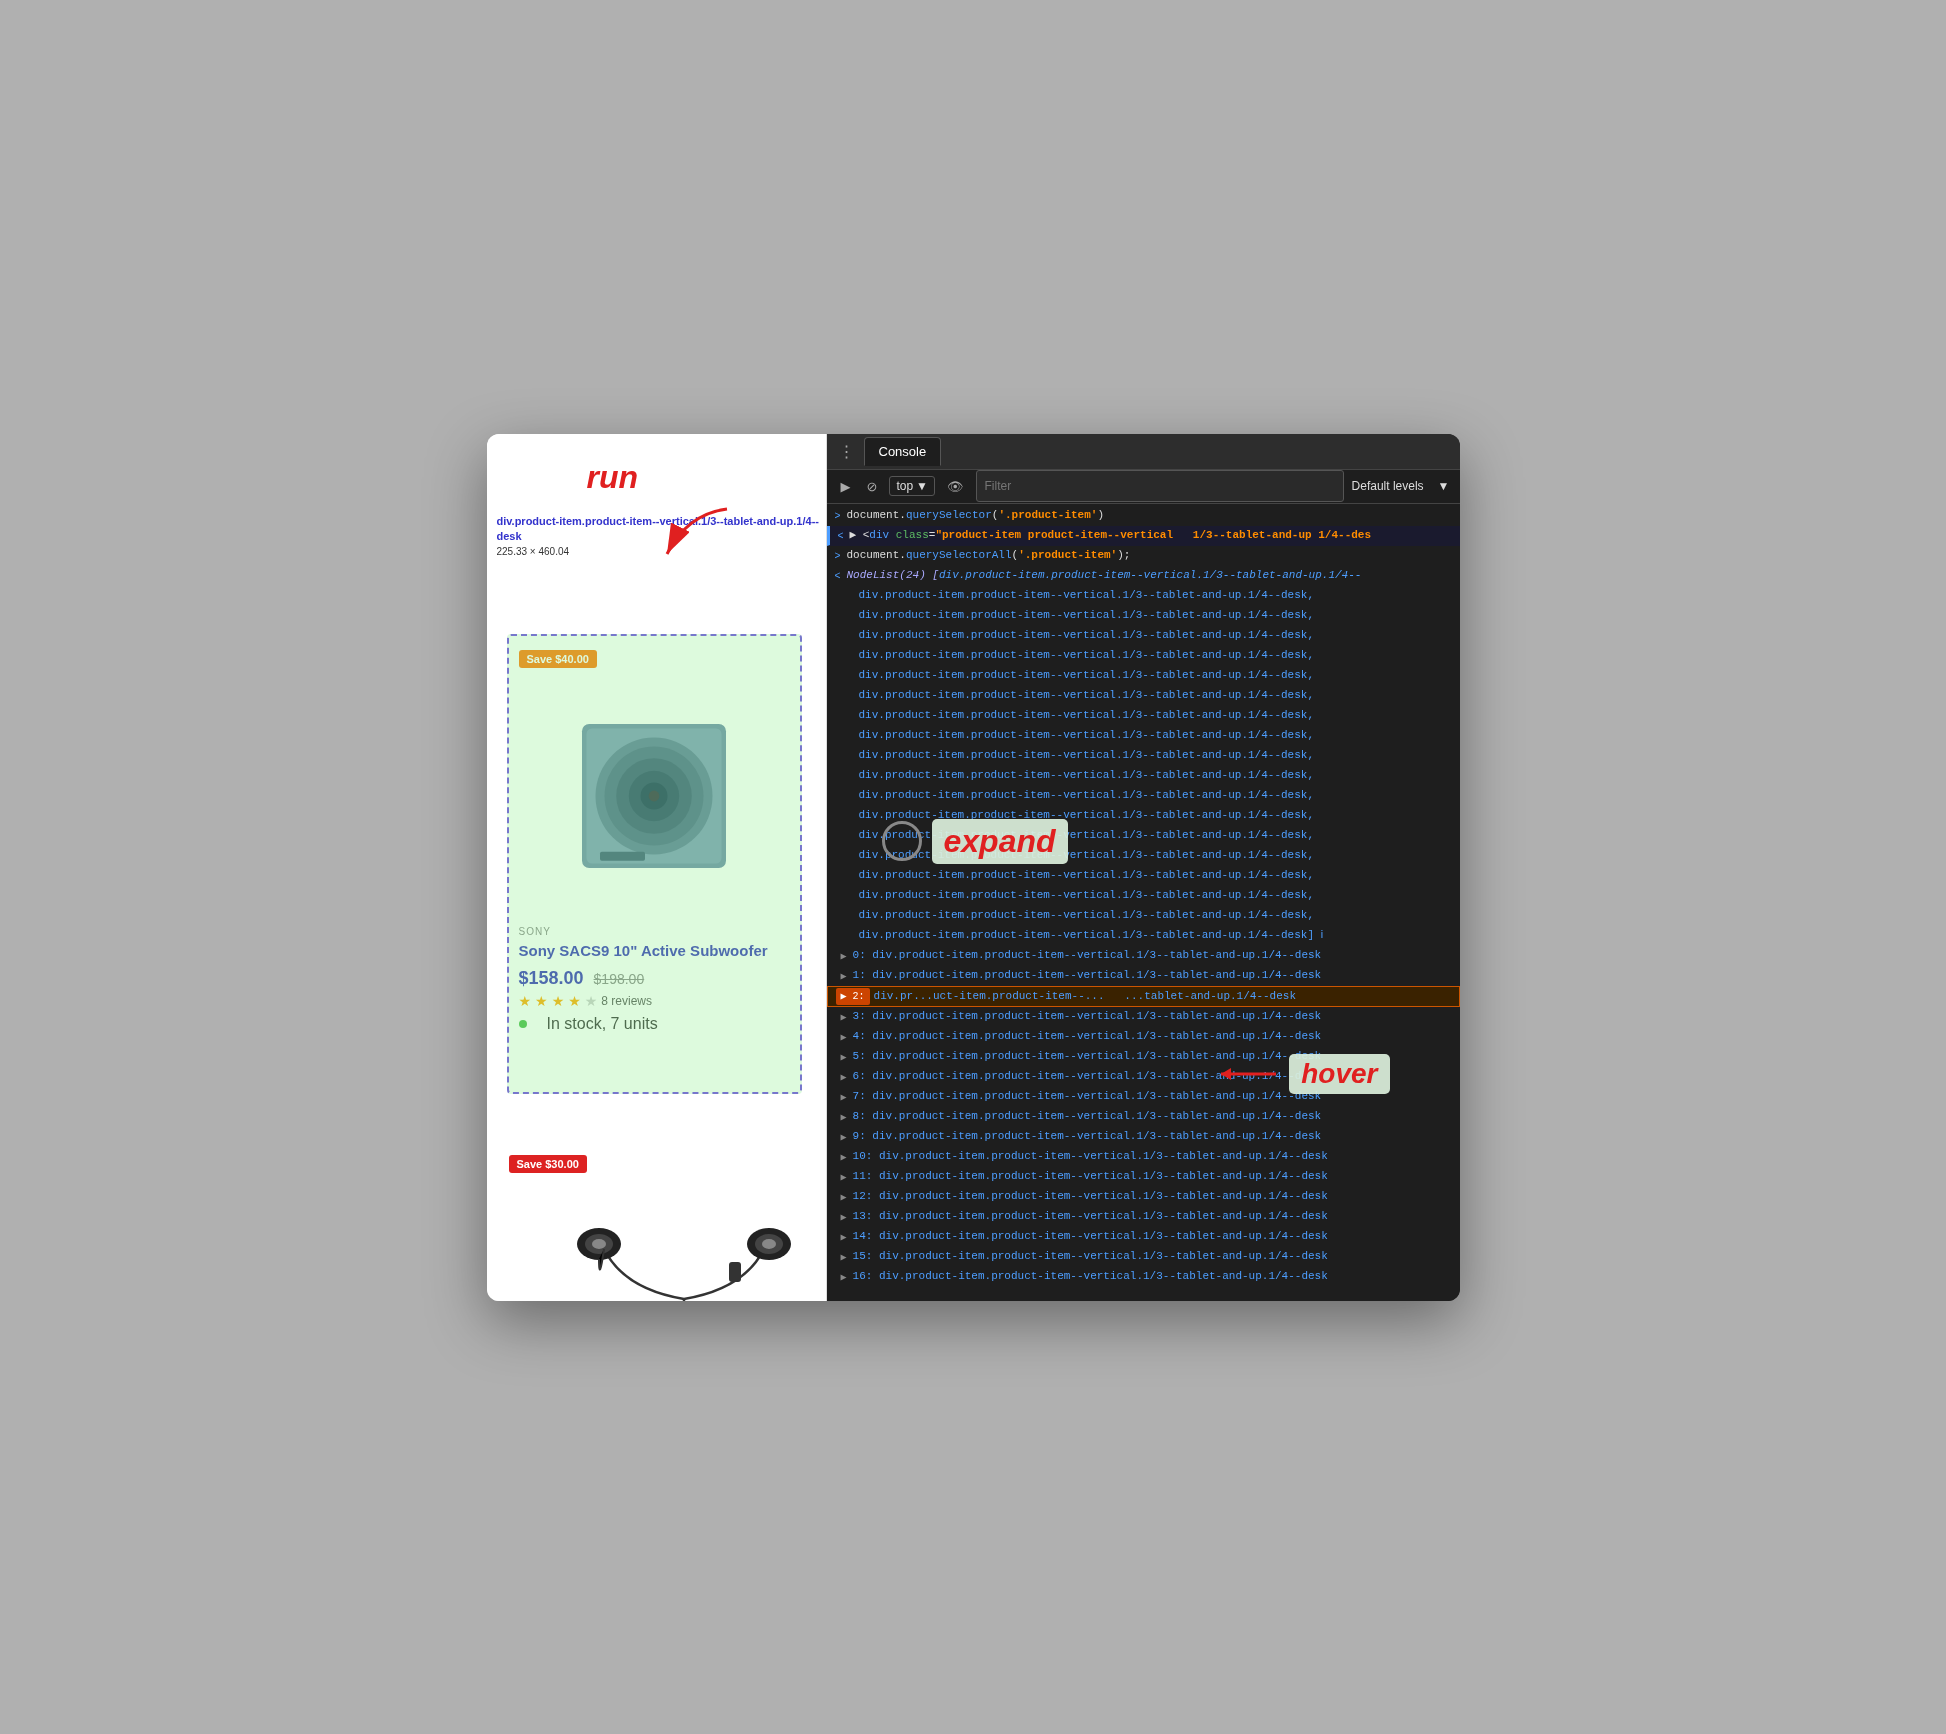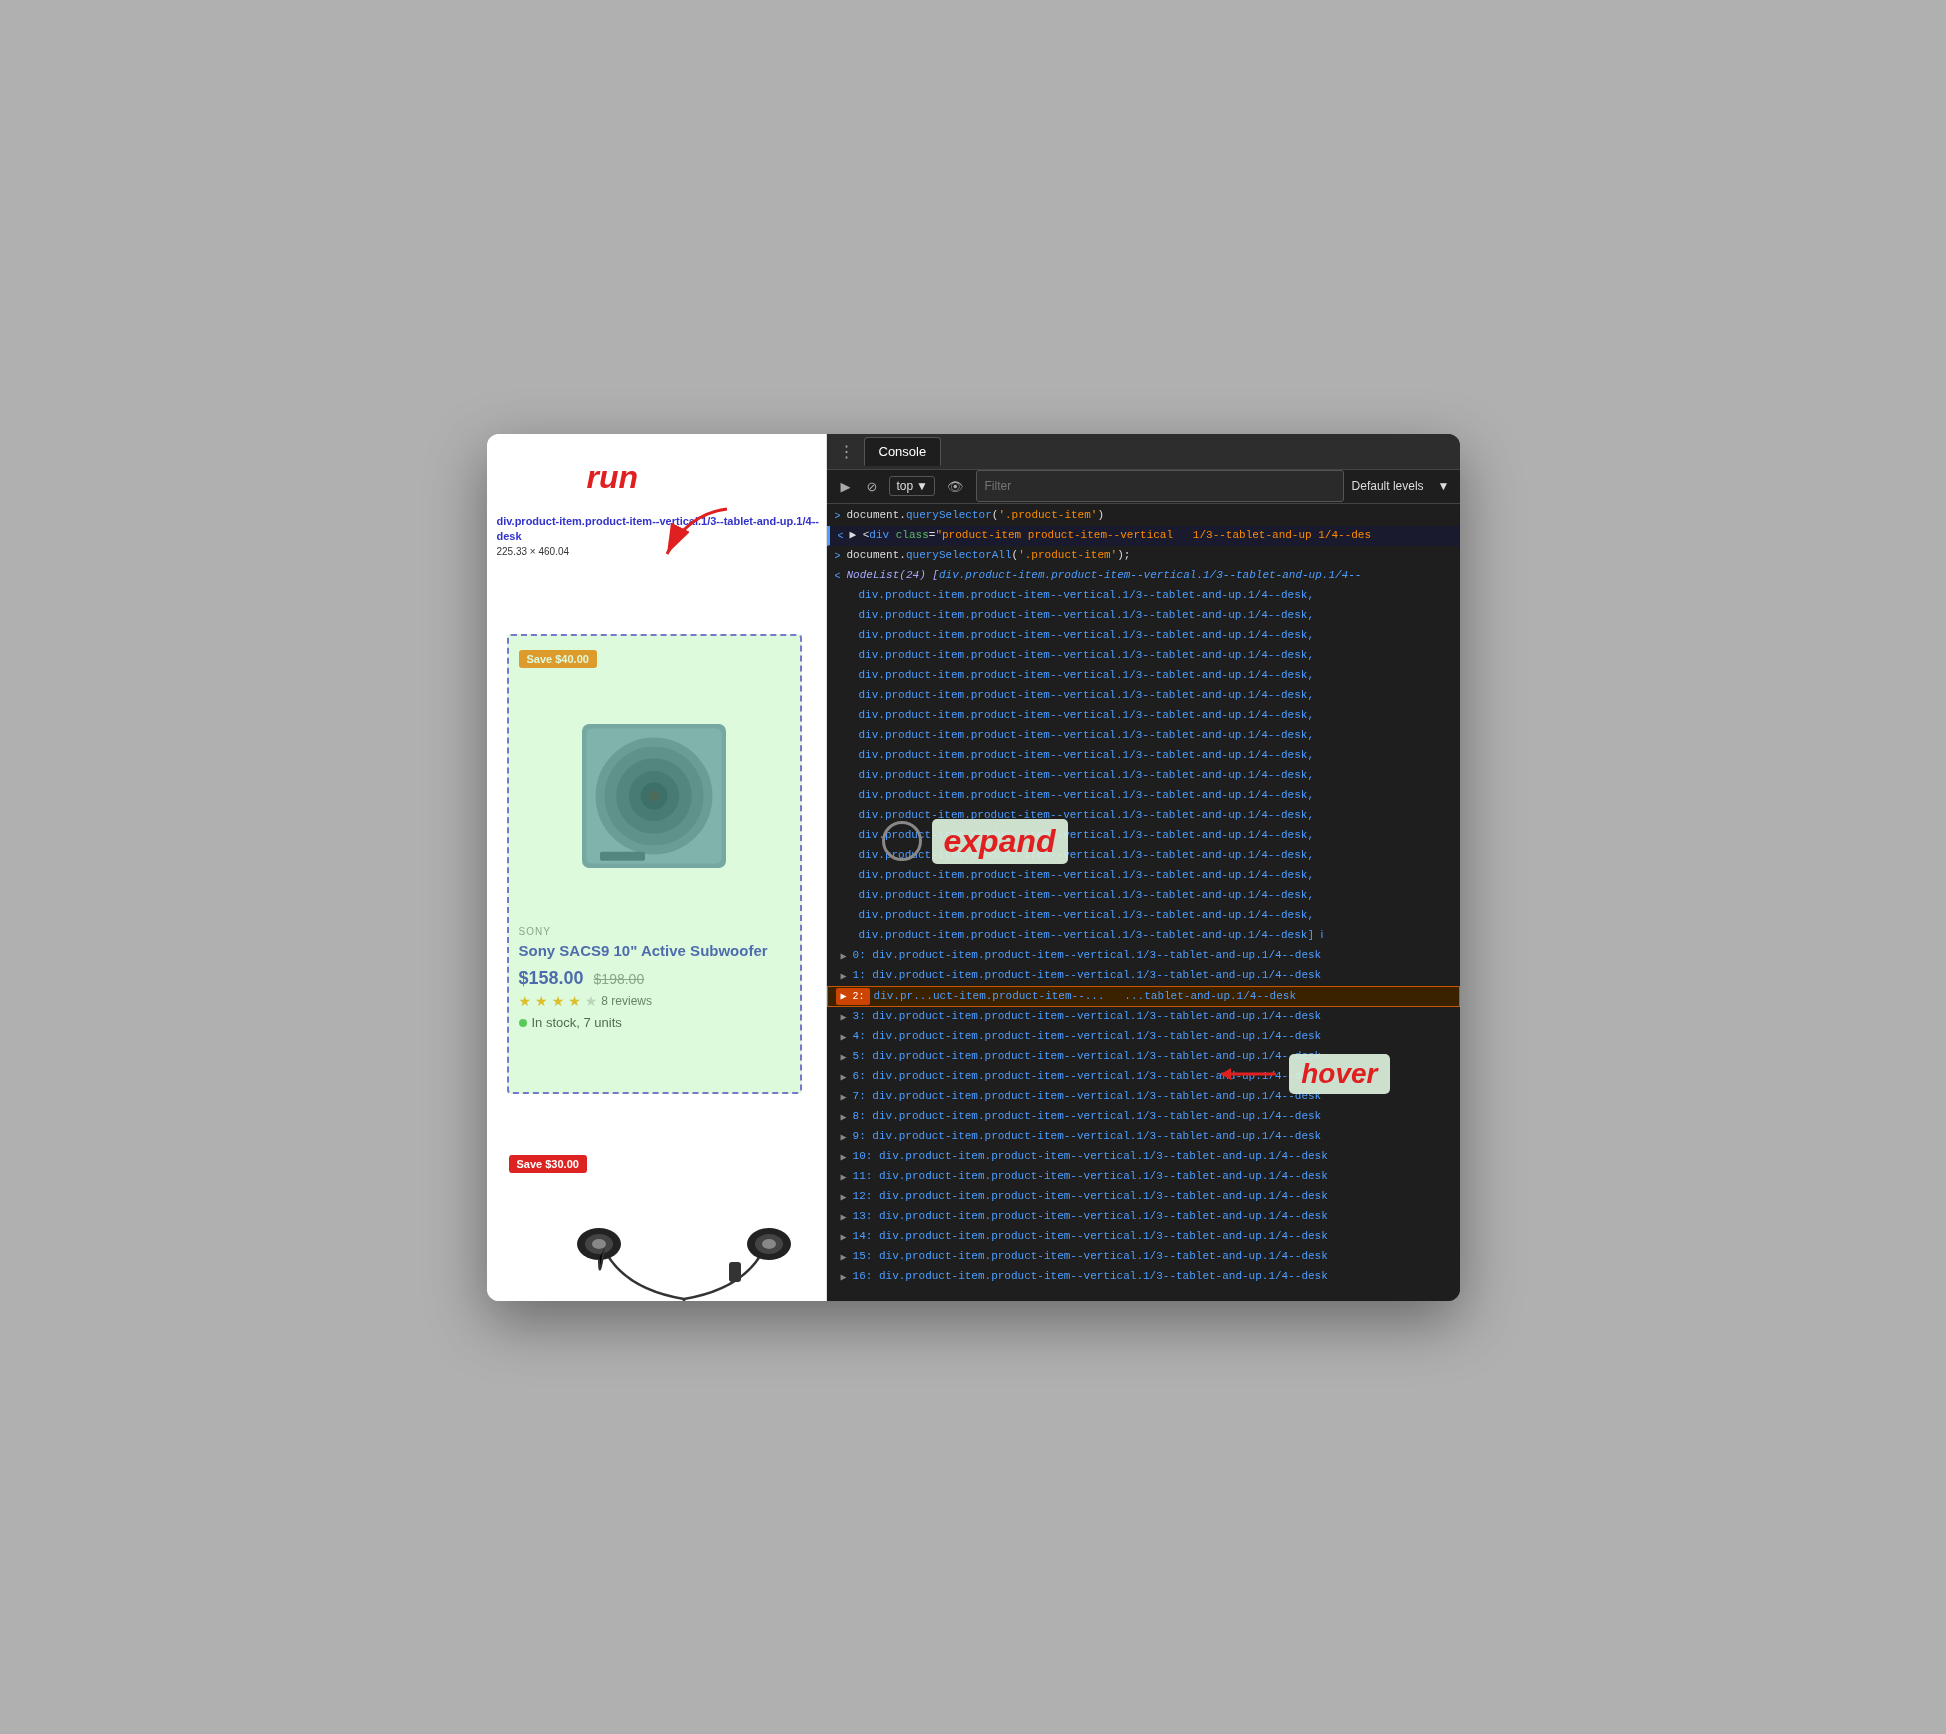--- a/index.html
+++ b/index.html
@@ -163,25 +163,25 @@
       font-size: 12px;
     }
 
     .star { color: #ffaa00; font-size: 14px; }
     .star-half { color: #ffaa00; font-size: 14px; }
     .star-empty { color: #ccc; font-size: 14px; }
 
     .reviews-count { color: #555; font-size: 12px; }
 
     .stock-info {
-      font-size: 13px;
+      font-size: 16px;
       color: #333;
       display: flex;
       align-items: center;
-      gap: 5px;
+      gap: 20px;
     }
 
     .stock-dot { width: 8px; height: 8px; background: #44bb44; border-radius: 50%; }
 
     .second-product {
       position: absolute;
       top: 720px;
       left: 22px;
       width: 290px;
     }
@@ -323,21 +323,21 @@
     }
 
     .console-arrow.blue { color: #4d9eff; }
 
     .highlight-line {
       background: #2a3050;
       border-left: 3px solid #4d9eff;
     }
 
     .code-blue { color: #4d9eff; }
-    .code-orange { color: #ff8c00; }
+    .code-orange { color: #ff8c00; font-weight: bold; }
     .code-white { color: #ddd; }
     .code-green { color: #5dbb63; }
 
     .nodelist-line {
       color: #aaaaff;
       font-style: italic;
     }
 
     .expand-annotation {
       position: absolute;

